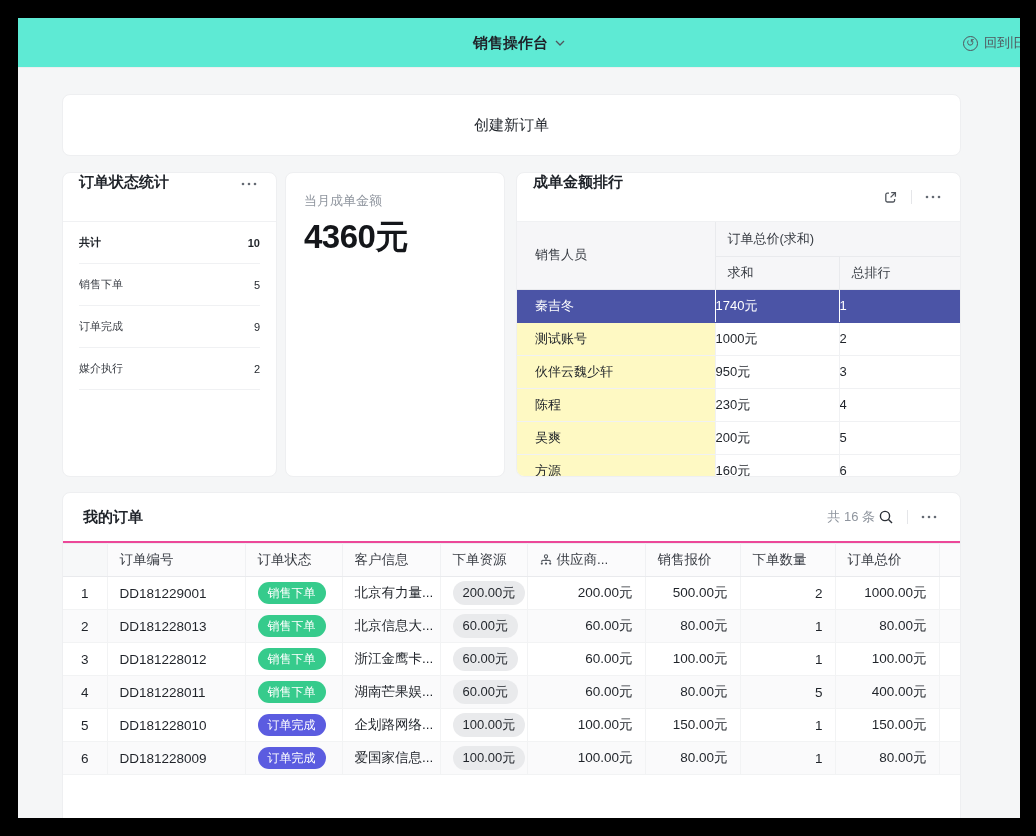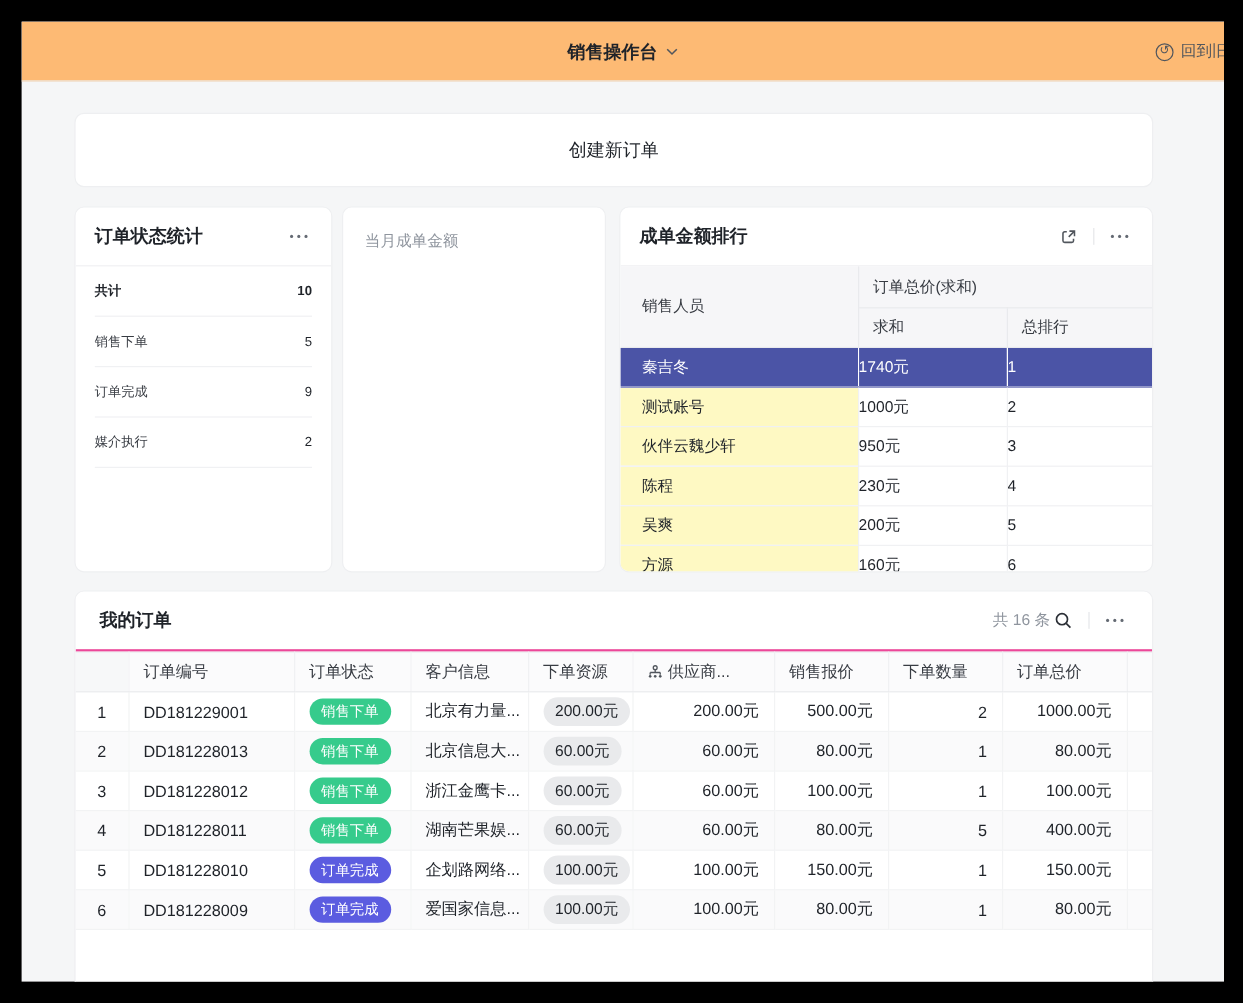--- a/index.html
+++ b/index.html
@@ -1,31 +1,31 @@
 <!DOCTYPE html>
 <html><head>
 <meta charset="utf-8">
 <style>
   html,body{margin:0;padding:0;}
   .canvas{position:relative;width:1036px;height:836px;background:#000;overflow:hidden;
           font-family:"Liberation Sans",sans-serif;color:#1F2329;}
   .window{position:absolute;left:18px;top:18px;width:1002px;height:800px;background:#F5F6F7;overflow:hidden;}
 
   
-  .topbar{position:absolute;left:0;top:0;width:100%;height:50px;background:#fdba74;border-bottom:1px solid #EDEEF0;box-sizing:border-box;}
+  .topbar{position:absolute;left:0;top:0;width:100%;height:50px;background:#5eead4;border-bottom:1px solid #EDEEF0;box-sizing:border-box;}
   .topbar-title{position:absolute;left:50%;top:0;height:50px;transform:translateX(-50%);
     display:flex;align-items:center;gap:7px;font-size:15px;font-weight:700;color:#1F2329;cursor:pointer;}
   .back-link{position:absolute;right:-16px;top:0;height:50px;display:flex;align-items:center;gap:6px;
     color:#51565D;font-size:13px;white-space:nowrap;cursor:pointer;}
   .circle-ic{display:inline-flex;align-items:center;justify-content:center;width:15px;height:15px;
     border:1.2px solid #51565D;border-radius:50%;font-size:10px;line-height:1;color:#51565D;box-sizing:border-box;}
 
   
   .card{position:absolute;background:#fff;border:1px solid #EEEFF1;border-radius:8px;box-sizing:border-box;overflow:hidden;}
-  .card-head{height:49px;display:flex;align-items:center;justify-content:space-between;
+  .card-head{height:49px;display:flex;justify-content:space-between;
     padding:0 16px;border-bottom:1px solid #F0F1F3;box-sizing:border-box;}
   .card-title{font-size:15px;font-weight:700;color:#1F2329;}
   .head-icons{display:flex;align-items:center;gap:10px;}
   .icon-btn{display:flex;align-items:center;justify-content:center;width:22px;height:22px;cursor:pointer;}
   .v-div{width:1px;height:14px;background:#E5E6E9;}
 
   
   .create-card{left:44px;top:76px;width:899px;height:62px;display:flex;align-items:center;justify-content:center;
     font-size:15px;font-weight:500;color:#1F2329;cursor:pointer;}
 
@@ -139,20 +139,21 @@
 
   <div class="status-row">
     <span class="status-label">媒介执行</span>
     <span class="status-value">2</span>
   </div>
 </div>
     </div>
 
     <div class="card amount-card">
       <div class="amount-label">当月成单金额</div>
+      <div class="amount-value">4360元</div>
     </div>
 
     <div class="card ranking-card">
       <div class="card-head">
         <span class="card-title">成单金额排行</span>
         <span class="head-icons">
           <span class="icon-btn">
             <svg width="15" height="15" viewBox="0 0 15 15" fill="none" stroke="#51565D" stroke-width="1.3">
               <path d="M6 3.2 H4.2 a1.4 1.4 0 0 0 -1.4 1.4 v6 a1.4 1.4 0 0 0 1.4 1.4 h6 a1.4 1.4 0 0 0 1.4 -1.4 V9"></path>
               <polyline points="8.2,2.6 12.4,2.6 12.4,6.8"></polyline>

